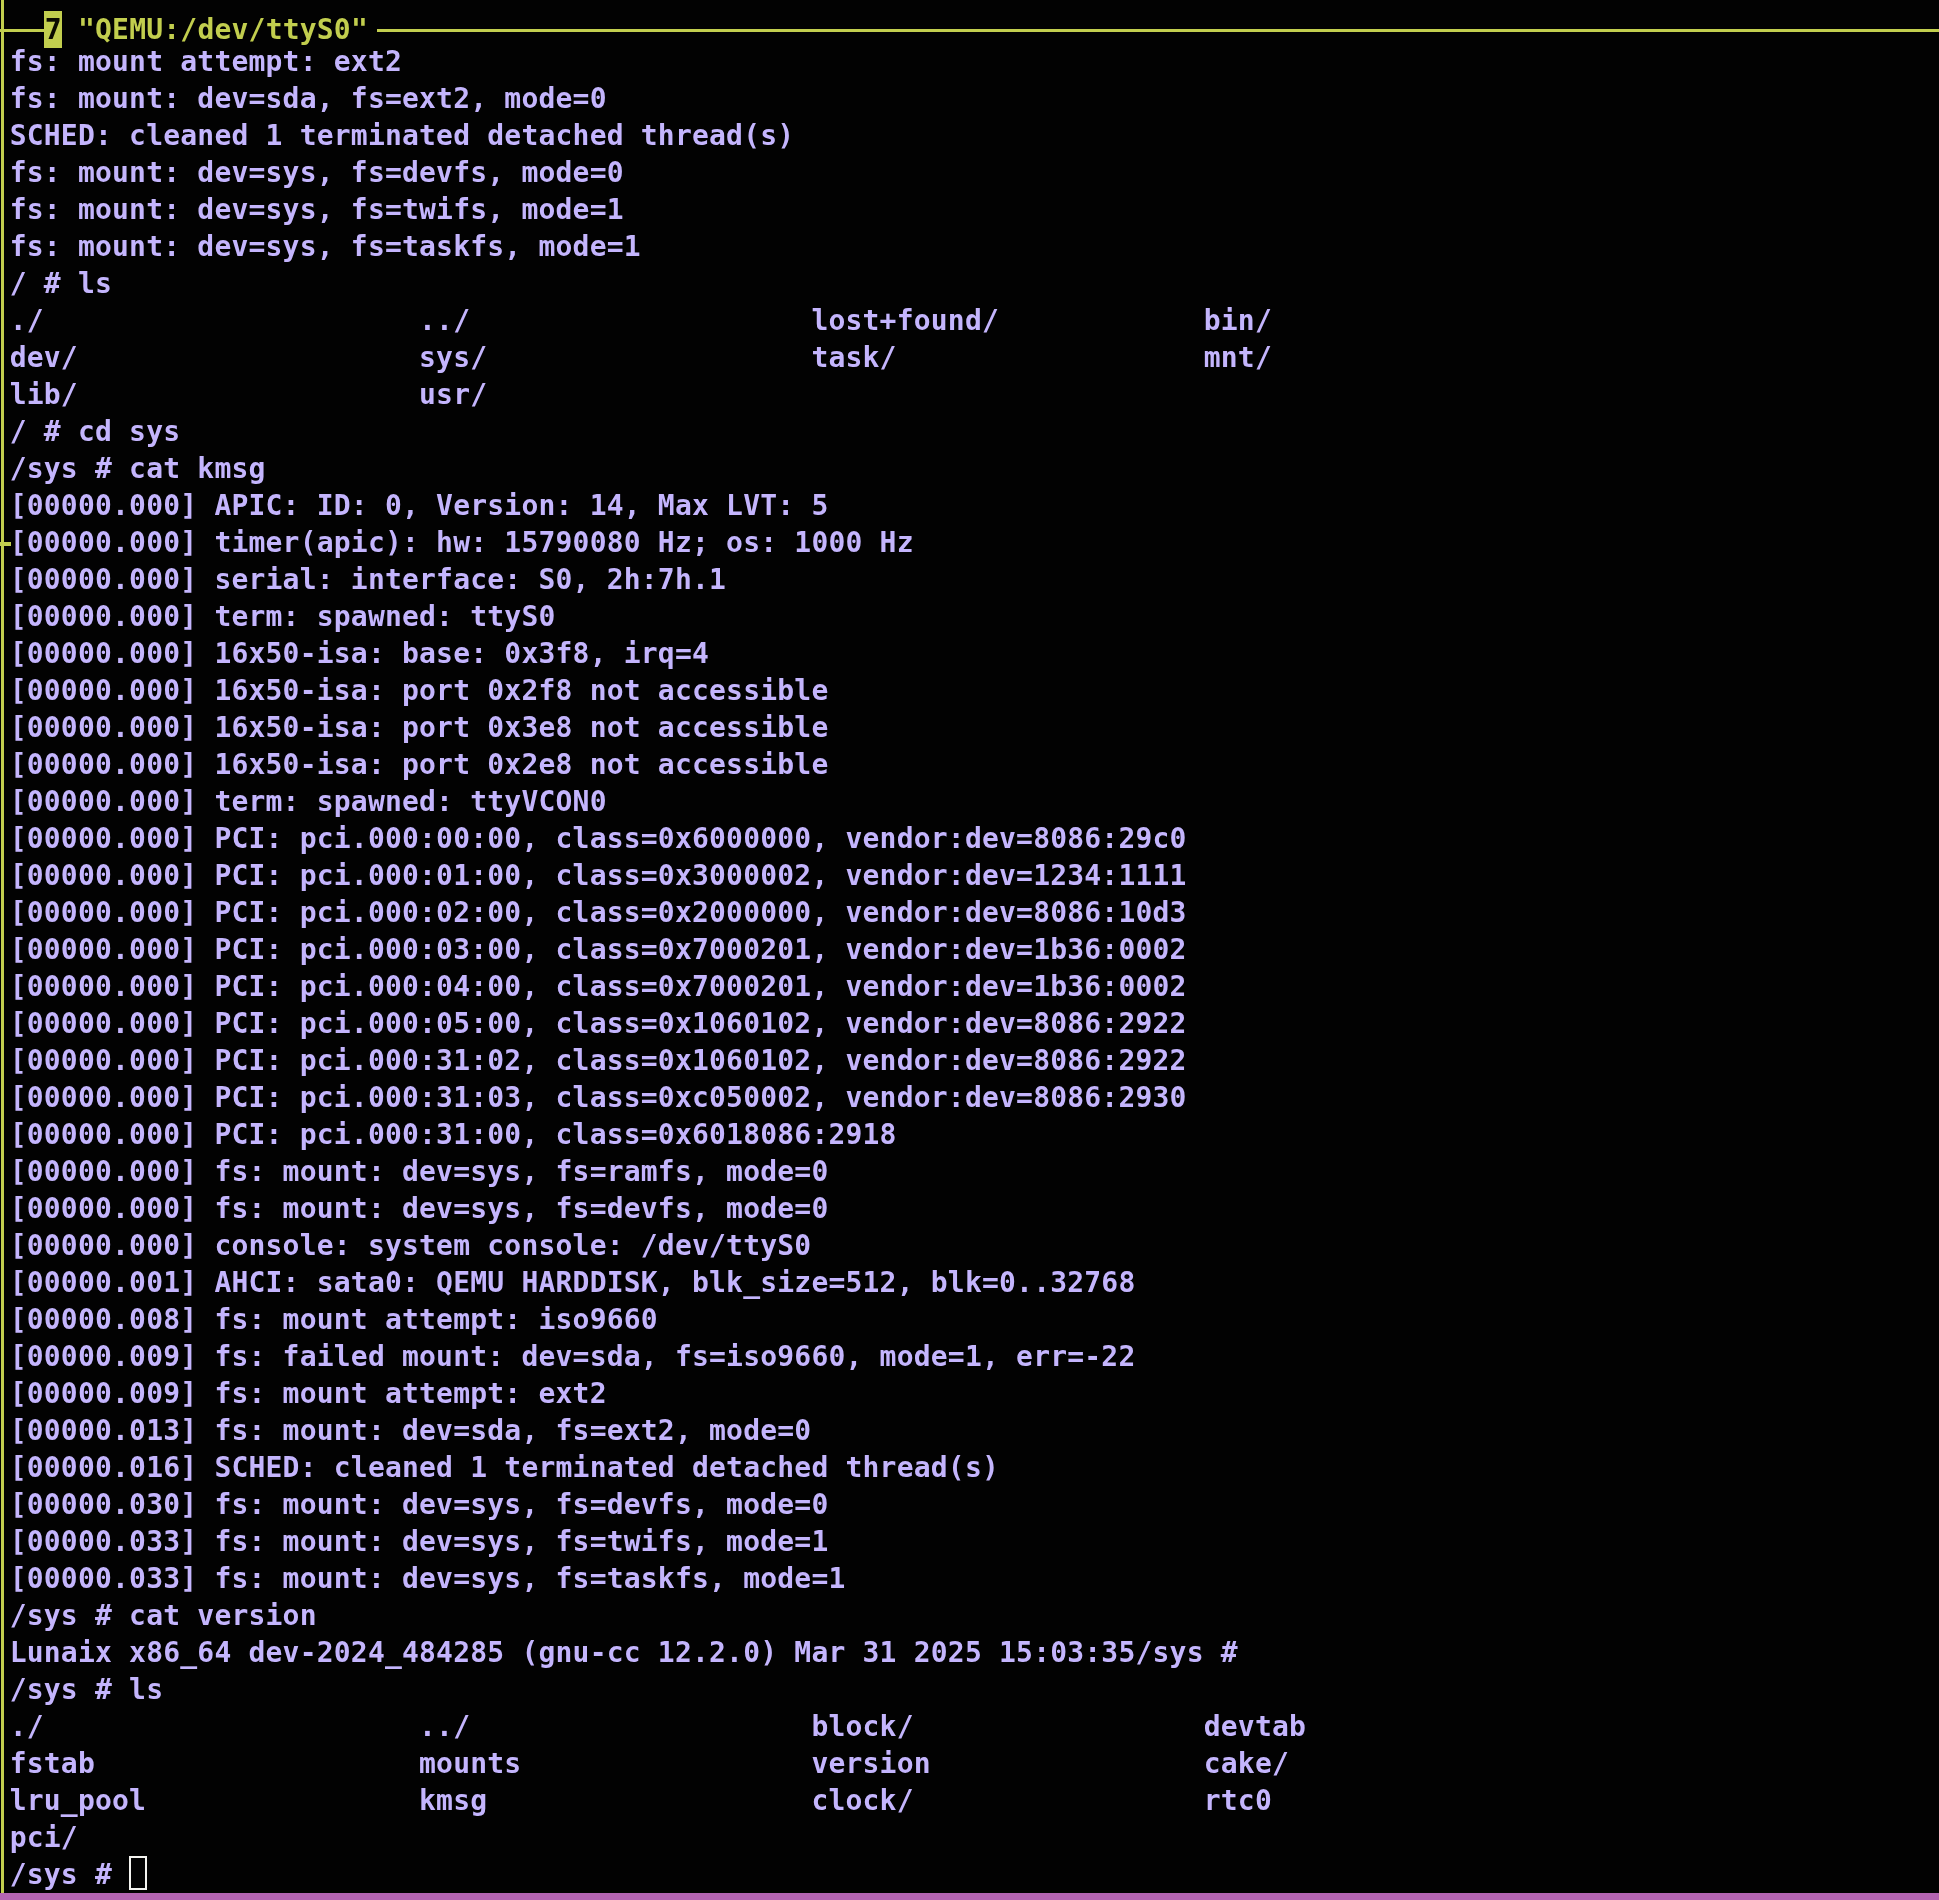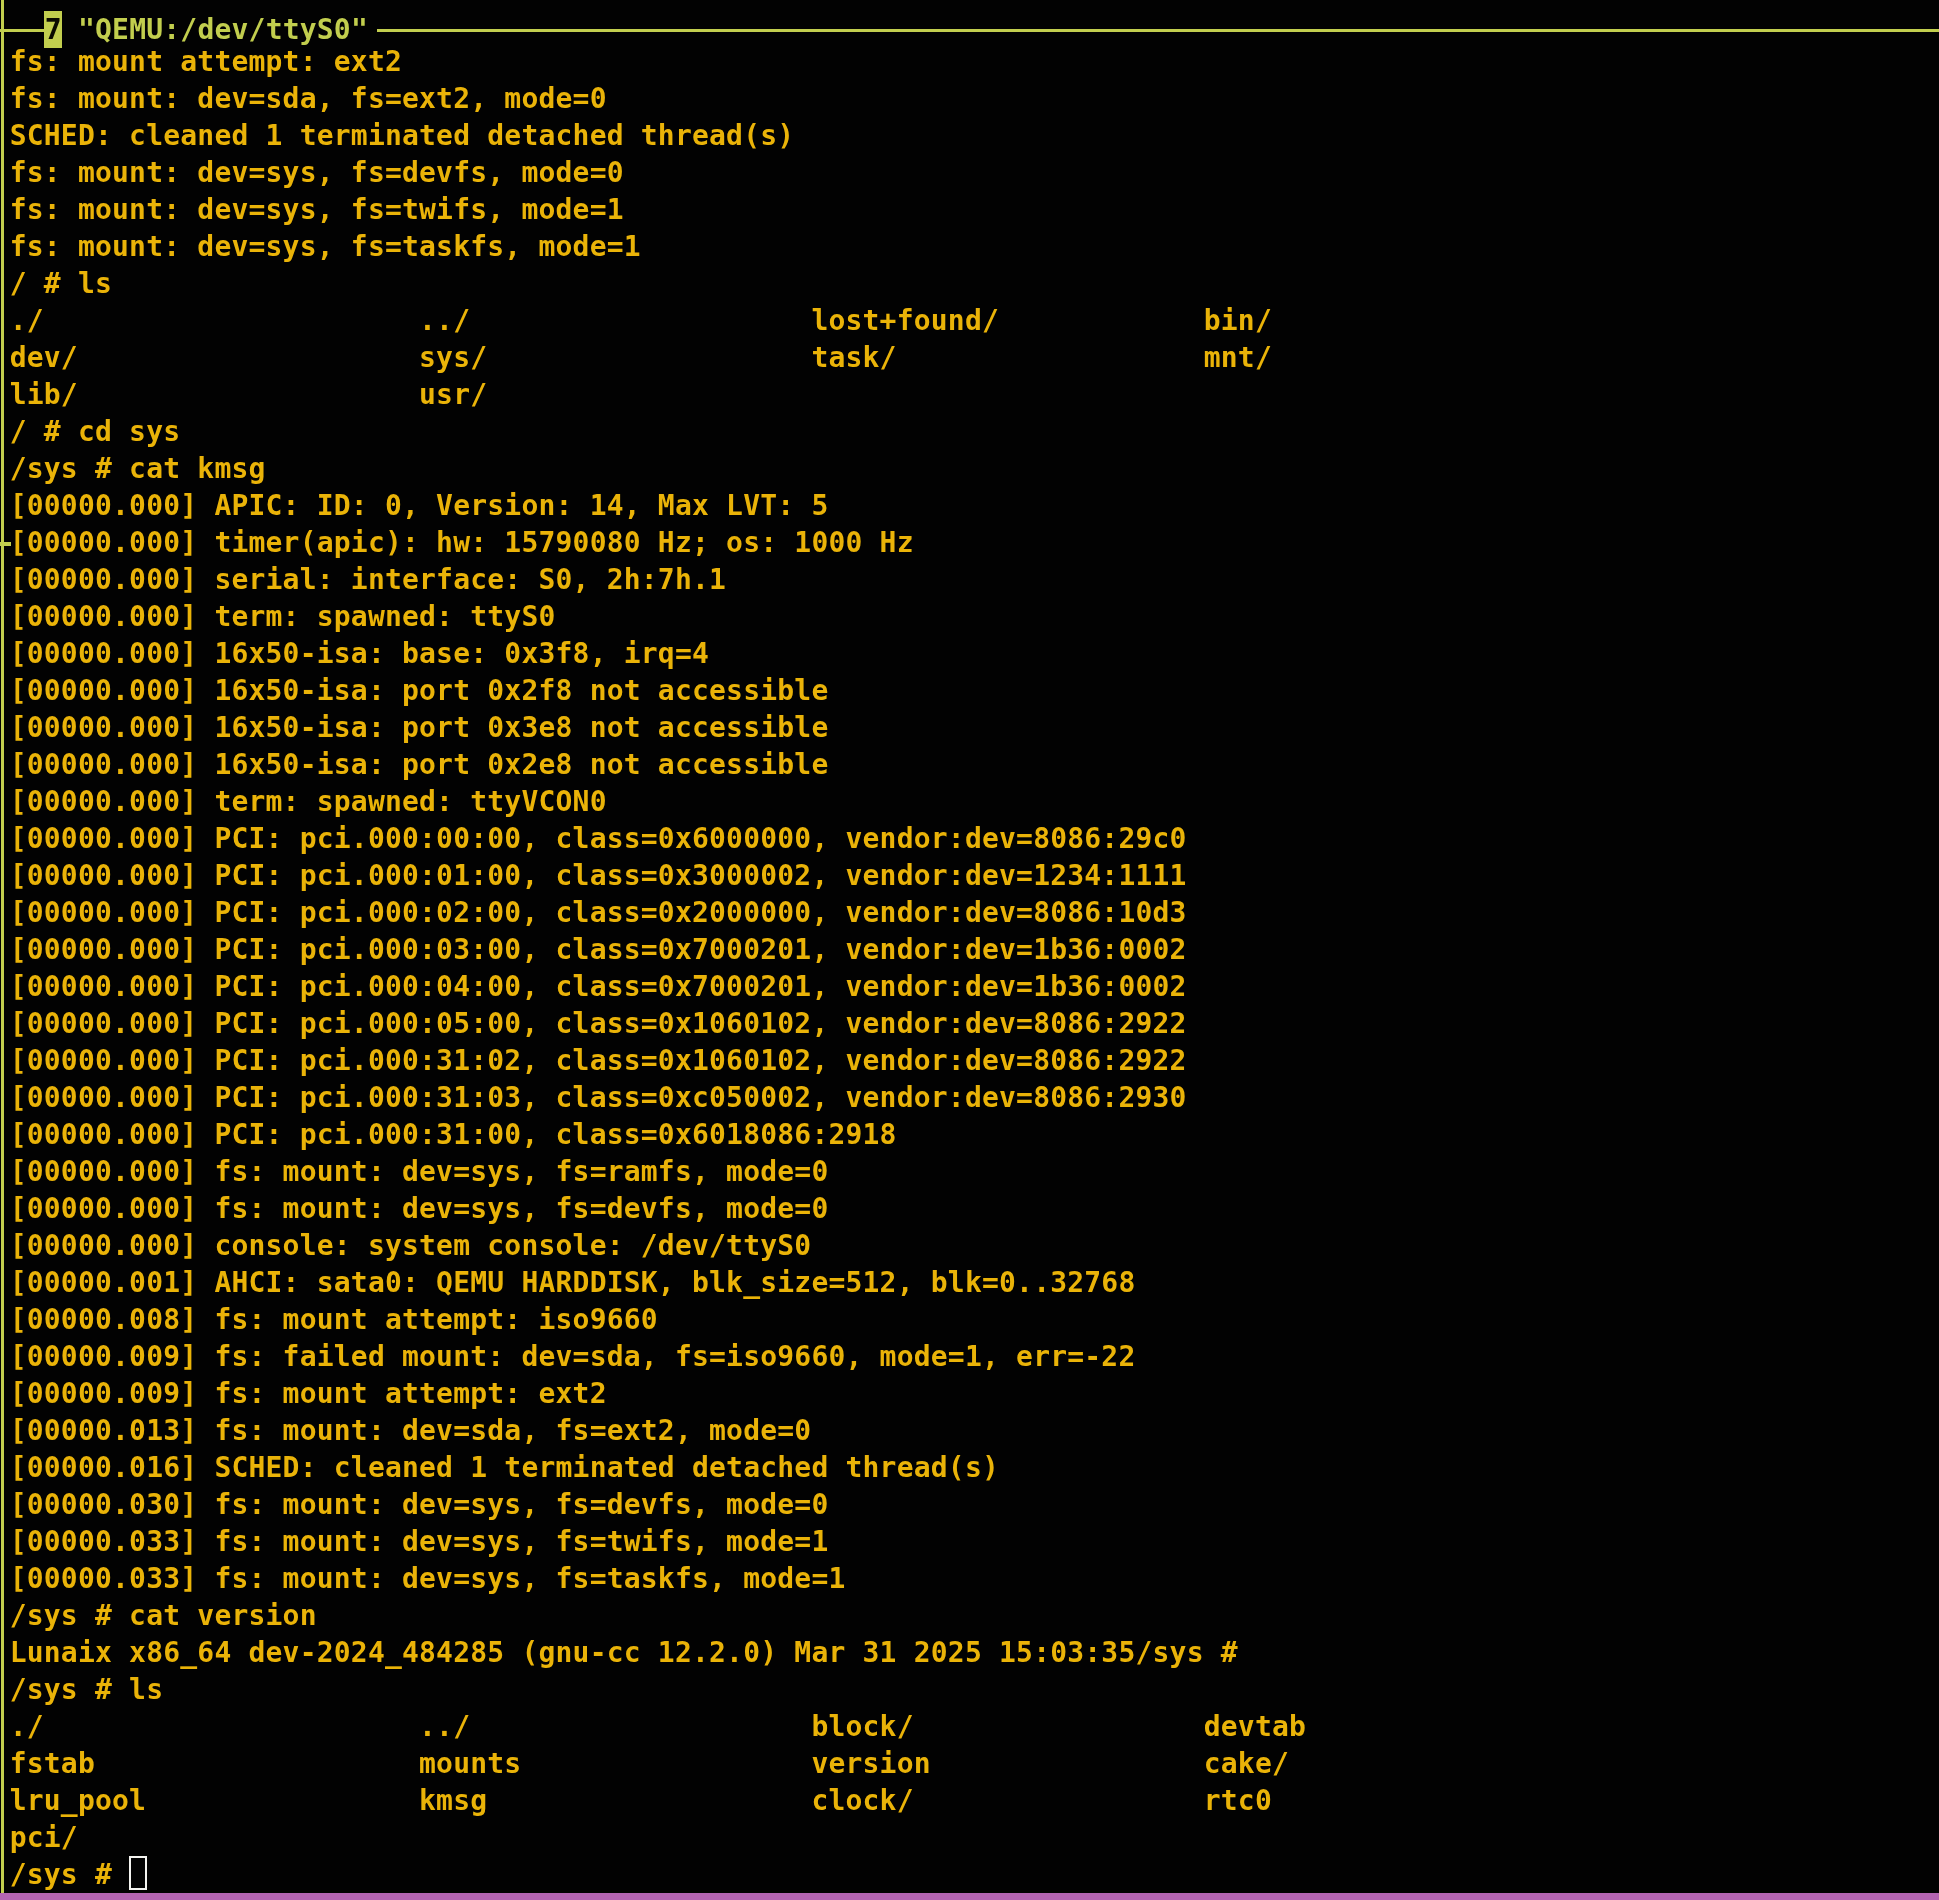--- a/index.html
+++ b/index.html
@@ -21,21 +21,21 @@
     font-weight:bold; font-size:28px; line-height:37px;
   }
   .win-title {
     position:absolute; left:78px; top:10.7px; height:37px;
     color:#c2ce4e; font-weight:bold; font-size:28px; line-height:37px;
     letter-spacing:0.2px; white-space:pre;
   }
 
   .terminal {
     position:absolute; left:0; top:43px; margin:0; padding:0 0 0 9.7px;
-    color:#eab308; font-weight:bold; font-size:28px; line-height:37px;
+    color:#c4b5fd; font-weight:bold; font-size:28px; line-height:37px;
     letter-spacing:0.2px; white-space:pre;
   }
   .terminal .tline { height:37px; }
   .cursor {
     display:inline-block; width:17.5px; height:34px; box-sizing:border-box;
     border:2.9px solid #f4f4f0; background:transparent; vertical-align:-5.8px;
   }
   .statusbar { position:absolute; left:0; bottom:0; width:100%; height:7.8px; background:#b565b2; }
 </style>
 </head>

